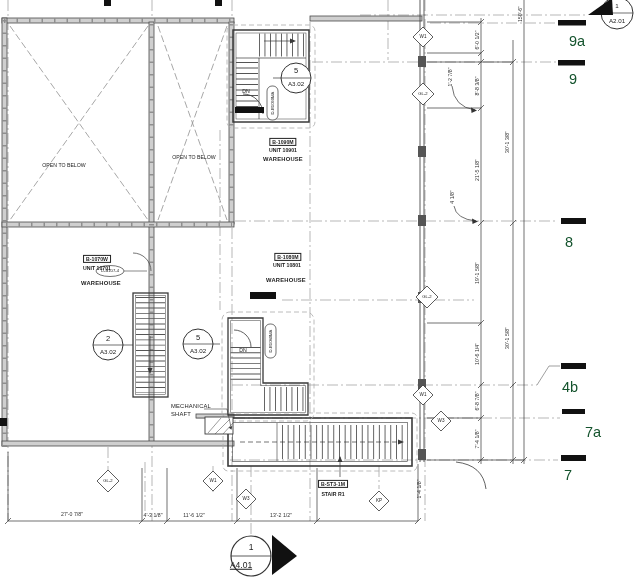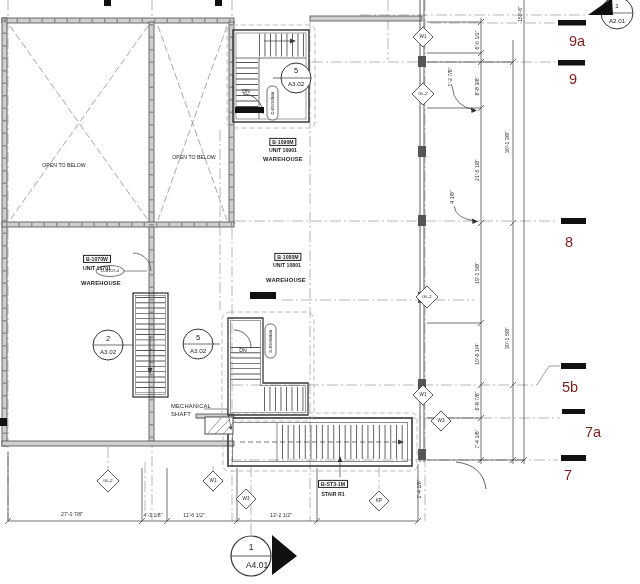--- a/index.html
+++ b/index.html
@@ -10,21 +10,21 @@
        line-height:1;text-align:center;}
   .ll{transform:translate(0,-50%);text-align:left;}
   .rot{transform:translate(-50%,-50%) rotate(-90deg);}
   .f4{font-size:4.6px;}
   .f42{font-size:4.2px;}
   .f5{font-size:5.2px;}
   .f55{font-size:5.8px;letter-spacing:.2px;}
   .f6{font-size:6.2px;}
   .f7{font-size:7.5px;}
   .f8{font-size:8.5px;}
-  .f14{font-size:14.5px;color:#7f1d1d;}
+  .f14{font-size:14.5px;color:#14532d;}
   .b{font-weight:bold;}
   .box{border:.8px solid #222;padding:.5px 2px;background:#fff;}
   .dim{color:#333;}
 </style>
 </head>
 <body>
 
 <div class="canvas">
 
 <svg width="640" height="584" viewBox="0 0 640 584">
@@ -215,28 +215,28 @@
     <polygon points="97,481 108,470 119,481 108,492"></polygon>
     <polygon points="203,481 213,471 223,481 213,491"></polygon>
     <polygon points="236,499 246,489 256,499 246,509"></polygon>
     <polygon points="369,501 379,491 389,501 379,511"></polygon>
   </g>
 </svg>
 
 <div class="lbl f14" style="left:577px;top:41px;">9a</div>
 <div class="lbl f14" style="left:573px;top:79px;">9</div>
 <div class="lbl f14" style="left:569px;top:242px;">8</div>
-<div class="lbl f14" style="left:570px;top:387px;">5b</div>
+<div class="lbl f14" style="left:570px;top:387px;">4b</div>
 <div class="lbl f14" style="left:569px;top:432px;margin-left:24px;">7a</div>
 <div class="lbl f14" style="left:568px;top:475px;">7</div>
 
 <div class="lbl f6" style="left:617px;top:6px;">1</div>
 <div class="lbl f6" style="left:617px;top:21px;">A2.01</div>
 <div class="lbl f8" style="left:251px;top:547px;">1</div>
-<div class="lbl f8" style="left:257px;top:565px;">A4.01</div>
+<div class="lbl f8" style="left:241px;top:565px;text-decoration:underline;">A4.01</div>
 
 <div class="lbl f7" style="left:108px;top:339px;">2</div>
 <div class="lbl f6" style="left:108px;top:352px;">A3.02</div>
 <div class="lbl f7" style="left:198px;top:338px;">5</div>
 <div class="lbl f6" style="left:198px;top:351px;">A3.02</div>
 <div class="lbl f7" style="left:296px;top:71px;">5</div>
 <div class="lbl f6" style="left:296px;top:84px;">A3.02</div>
 
 <div class="lbl f5 b box" style="left:97px;top:259px;">B-1070W</div>
 <div class="lbl f5 b" style="left:97px;top:269px;">UNIT 10701</div>

